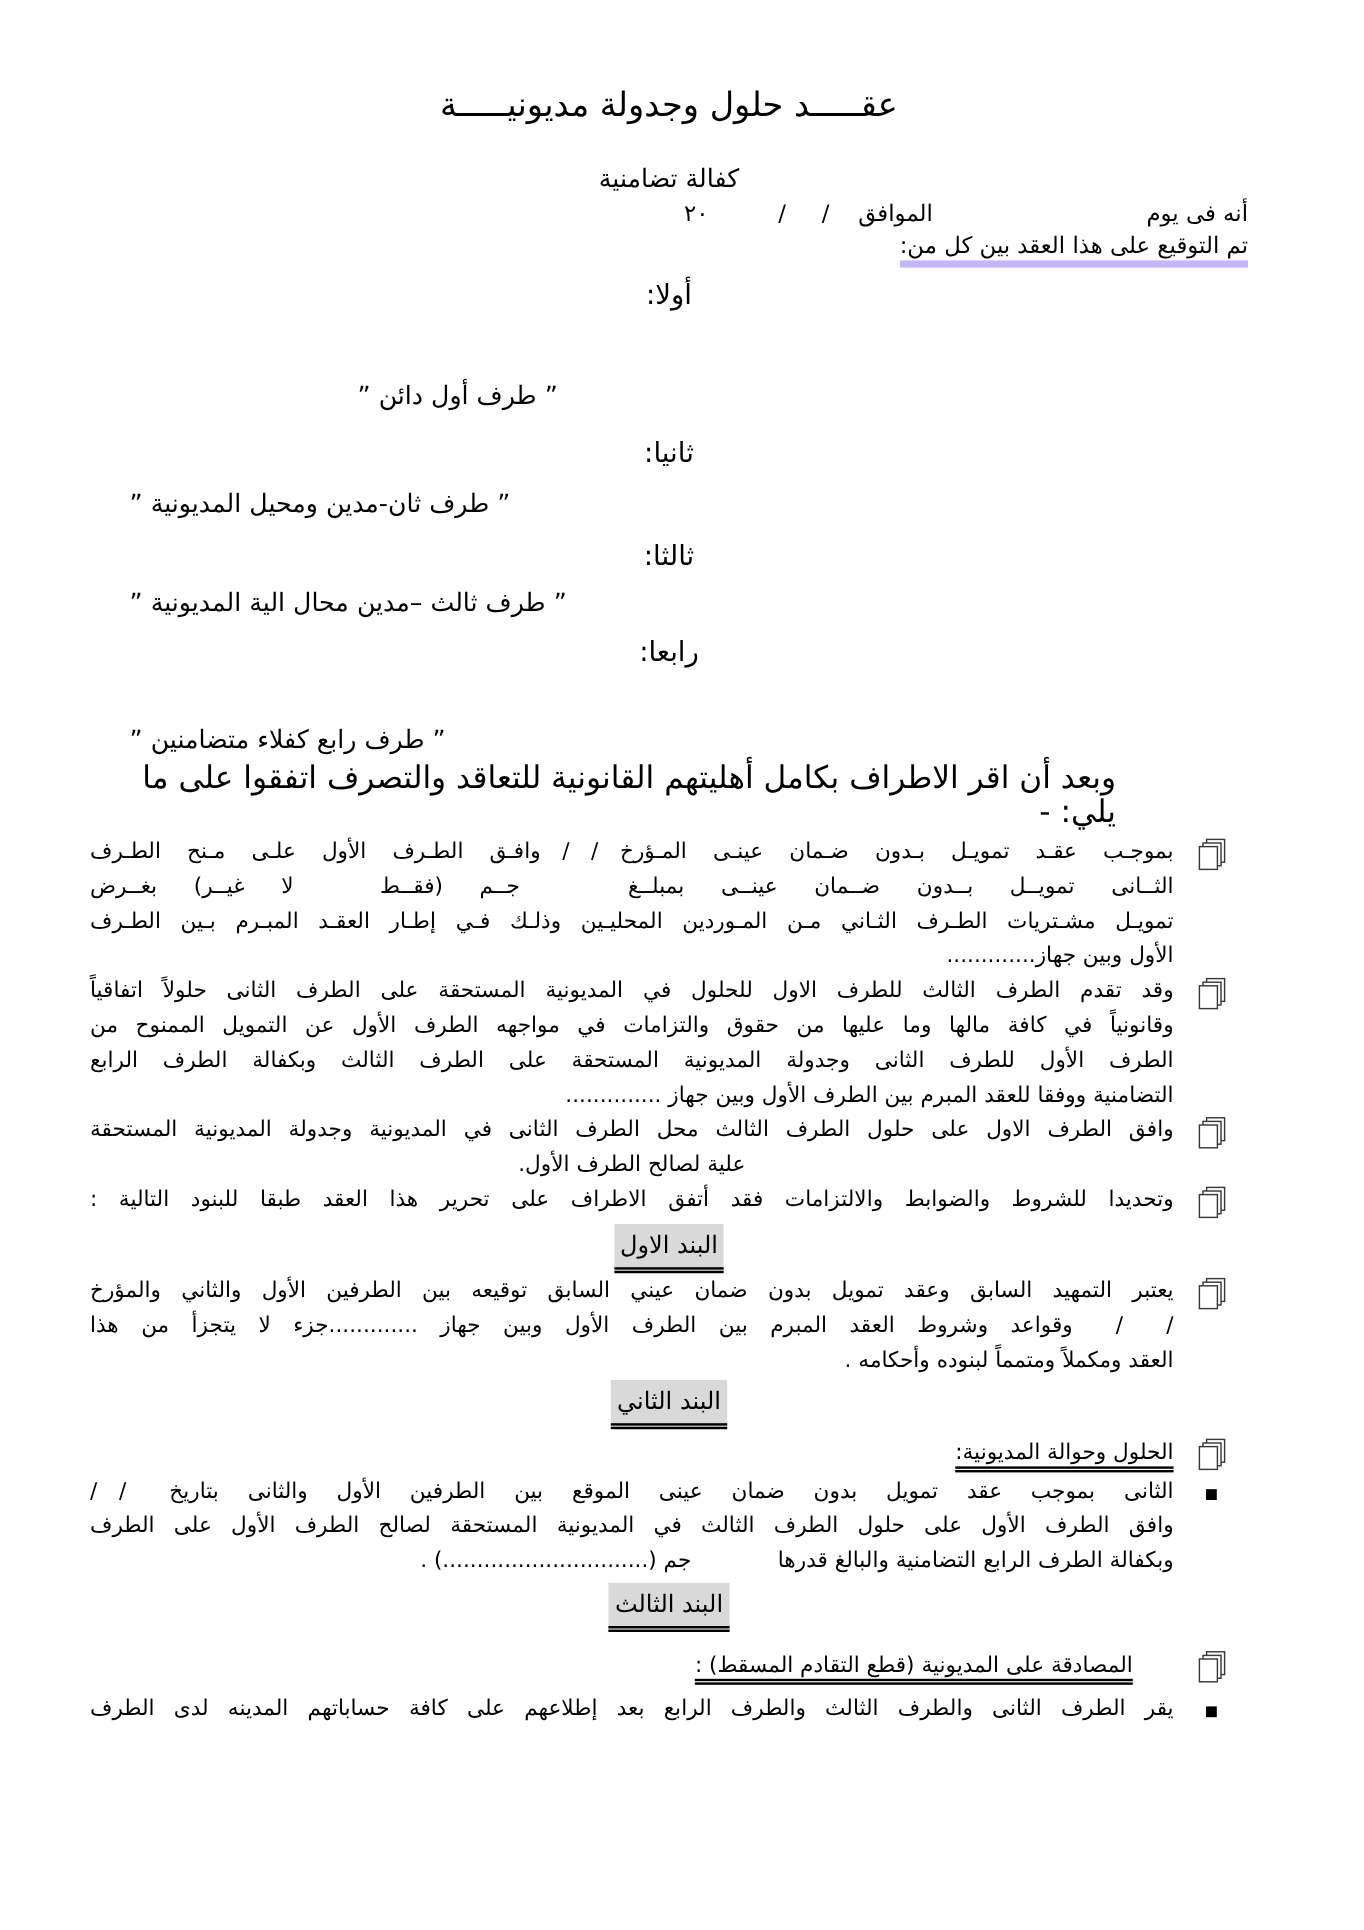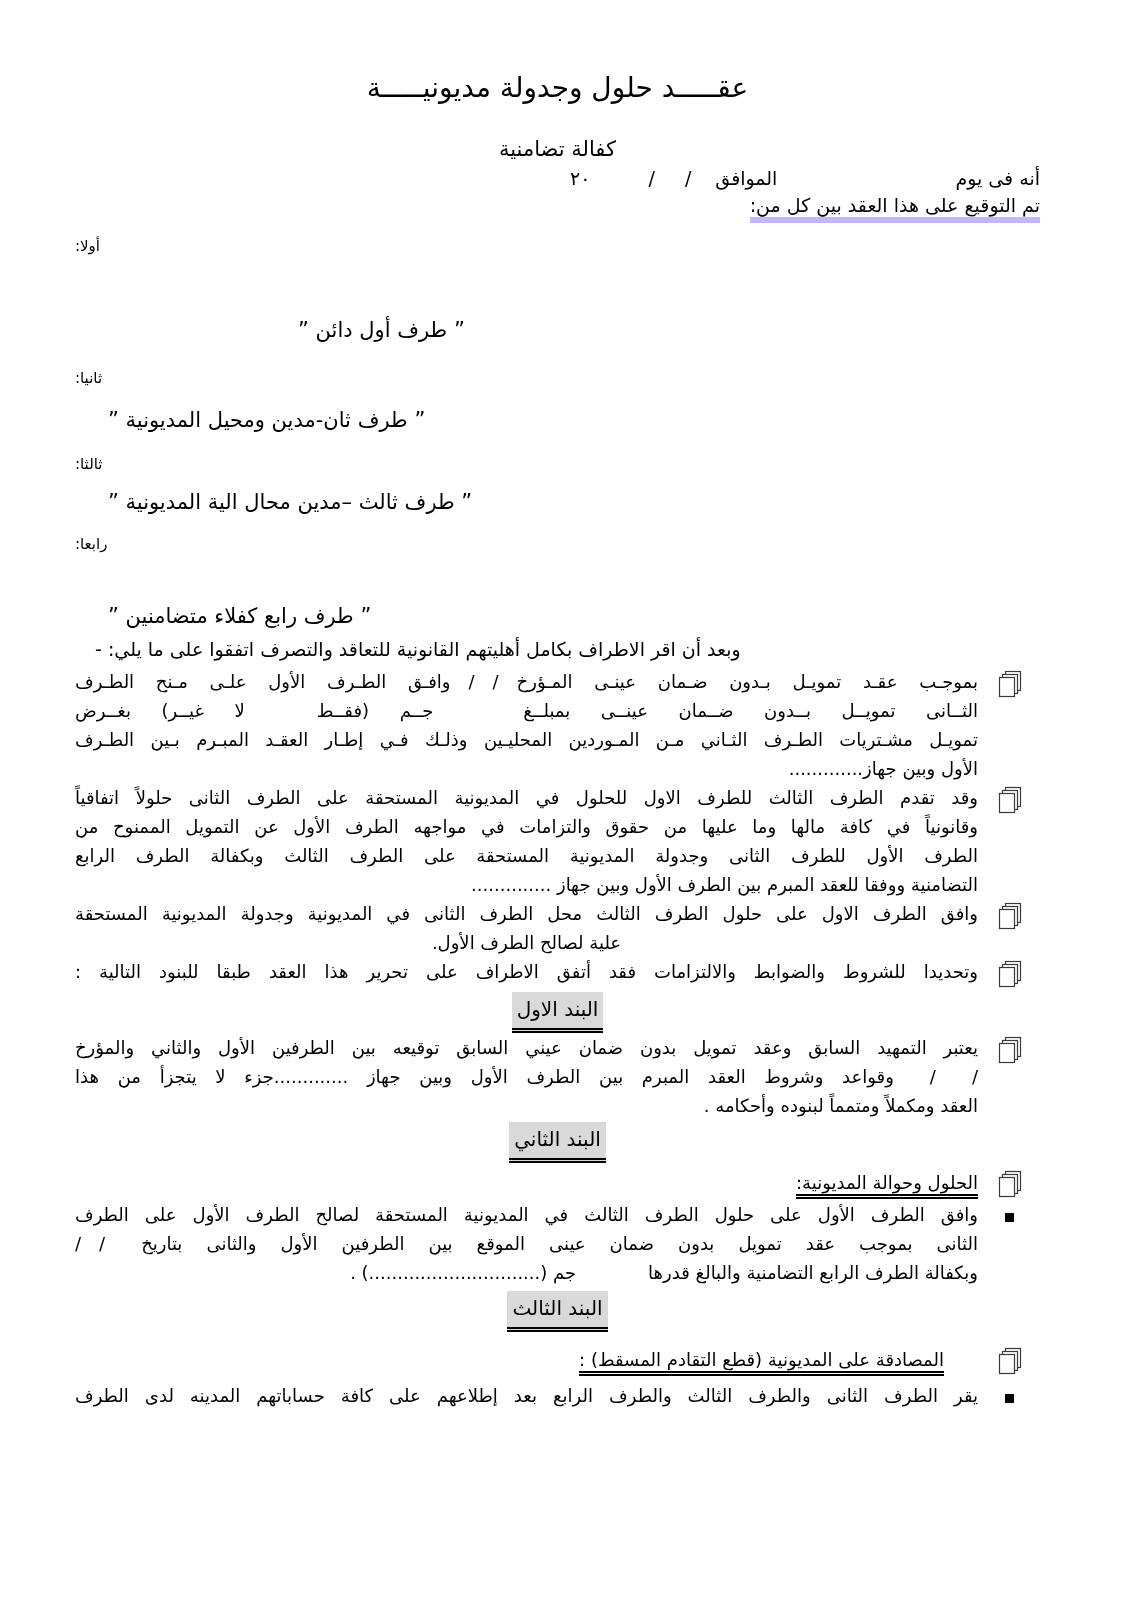--- a/index.html
+++ b/index.html
@@ -18,28 +18,28 @@
   }
   .doc-title{ text-align:center; font-size:28px; line-height:36px; margin-top:12px; }
   .doc-subtitle{ text-align:center; font-size:21px; line-height:28px; margin-top:29px; }
   .date-line{ display:flex; align-items:baseline; font-size:19px; line-height:26px; margin-top:2px; }
   .sp150{ display:inline-block; width:178px; }
   .sp24{ display:inline-block; width:24px; }
   .sp28{ display:inline-block; width:30px; }
   .sp56{ display:inline-block; width:58px; }
   .signing-line{ text-align:right; font-size:19px; line-height:28px; }
   .signing-line span{ border-bottom:6px solid #c4b5fd; padding-bottom:1px; }
-  .ordinal{ text-align:left; font-size:15px; line-height:30px; }
+  .ordinal{ text-align:center; font-size:23px; line-height:30px; }
   .o1{ margin-top:12px; } .o2{ margin-top:16px; } .o3{ margin-top:12px; } .o4{ margin-top:10px; }
   .party{ text-align:left; font-size:21px; line-height:34px; }
   .p1{ margin-top:52px; padding-left:223px; }
   .p2{ margin-top:10px; padding-left:33px; }
   .p3{ margin-top:6px;  padding-left:33px; }
   .p4{ margin-top:40px; padding-left:33px; }
-  .agreement-line{ text-align:left; font-size:19px; line-height:28px; margin-top:2px; padding-left:20px; padding-right:110px; }
+  .agreement-line{ text-align:right; font-size:26px; line-height:28px; margin-top:2px; padding-left:20px; padding-right:110px; }
   .sec-head{ text-align:center; line-height:34px; margin-top:2px; }
   .sec-head span{
     display:inline-block; background:#d9d9d9; font-size:20px;
     padding:0 5px 2px 5px; border-bottom:5px double #000;
   }
   .para{ display:flex; align-items:flex-start; }
   .bullet-col{ width:62px; flex:0 0 62px; display:flex; justify-content:center; padding-top:3px; }
   .ptext{ flex:1 1 auto; min-width:0; font-size:18px; line-height:29px; }
   .jline{ text-align:justify; text-align-last:justify; text-justify:inter-word; }
   .rline{ text-align:right; }
@@ -199,22 +199,22 @@
     <div class="ptext">
       <u>الحلول وحوالة المديونية:</u>
     </div>
   </div>
 
   <div class="para">
     <div class="bullet-col">
       <span class="square"></span>
     </div>
     <div class="ptext">
+      <div class="jline">الثانى بموجب عقد تمويل بدون ضمان عينى الموقع بين الطرفين الأول والثانى بتاريخ  /  /</div>
       <div class="jline">وافق الطرف الأول على حلول الطرف الثالث في المديونية المستحقة لصالح الطرف الأول على الطرف</div>
-      <div class="jline">الثانى بموجب عقد تمويل بدون ضمان عينى الموقع بين الطرفين الأول والثانى بتاريخ  /  /</div>
       <div class="rline">وبكفالة الطرف الرابع التضامنية والبالغ قدرها    جم (..............................) .</div>
     </div>
   </div>
 
   <div class="sec-head mt4">
     <span>البند الثالث</span>
   </div>
 
   <div class="para sub-head mt12">
     <div class="bullet-col">

